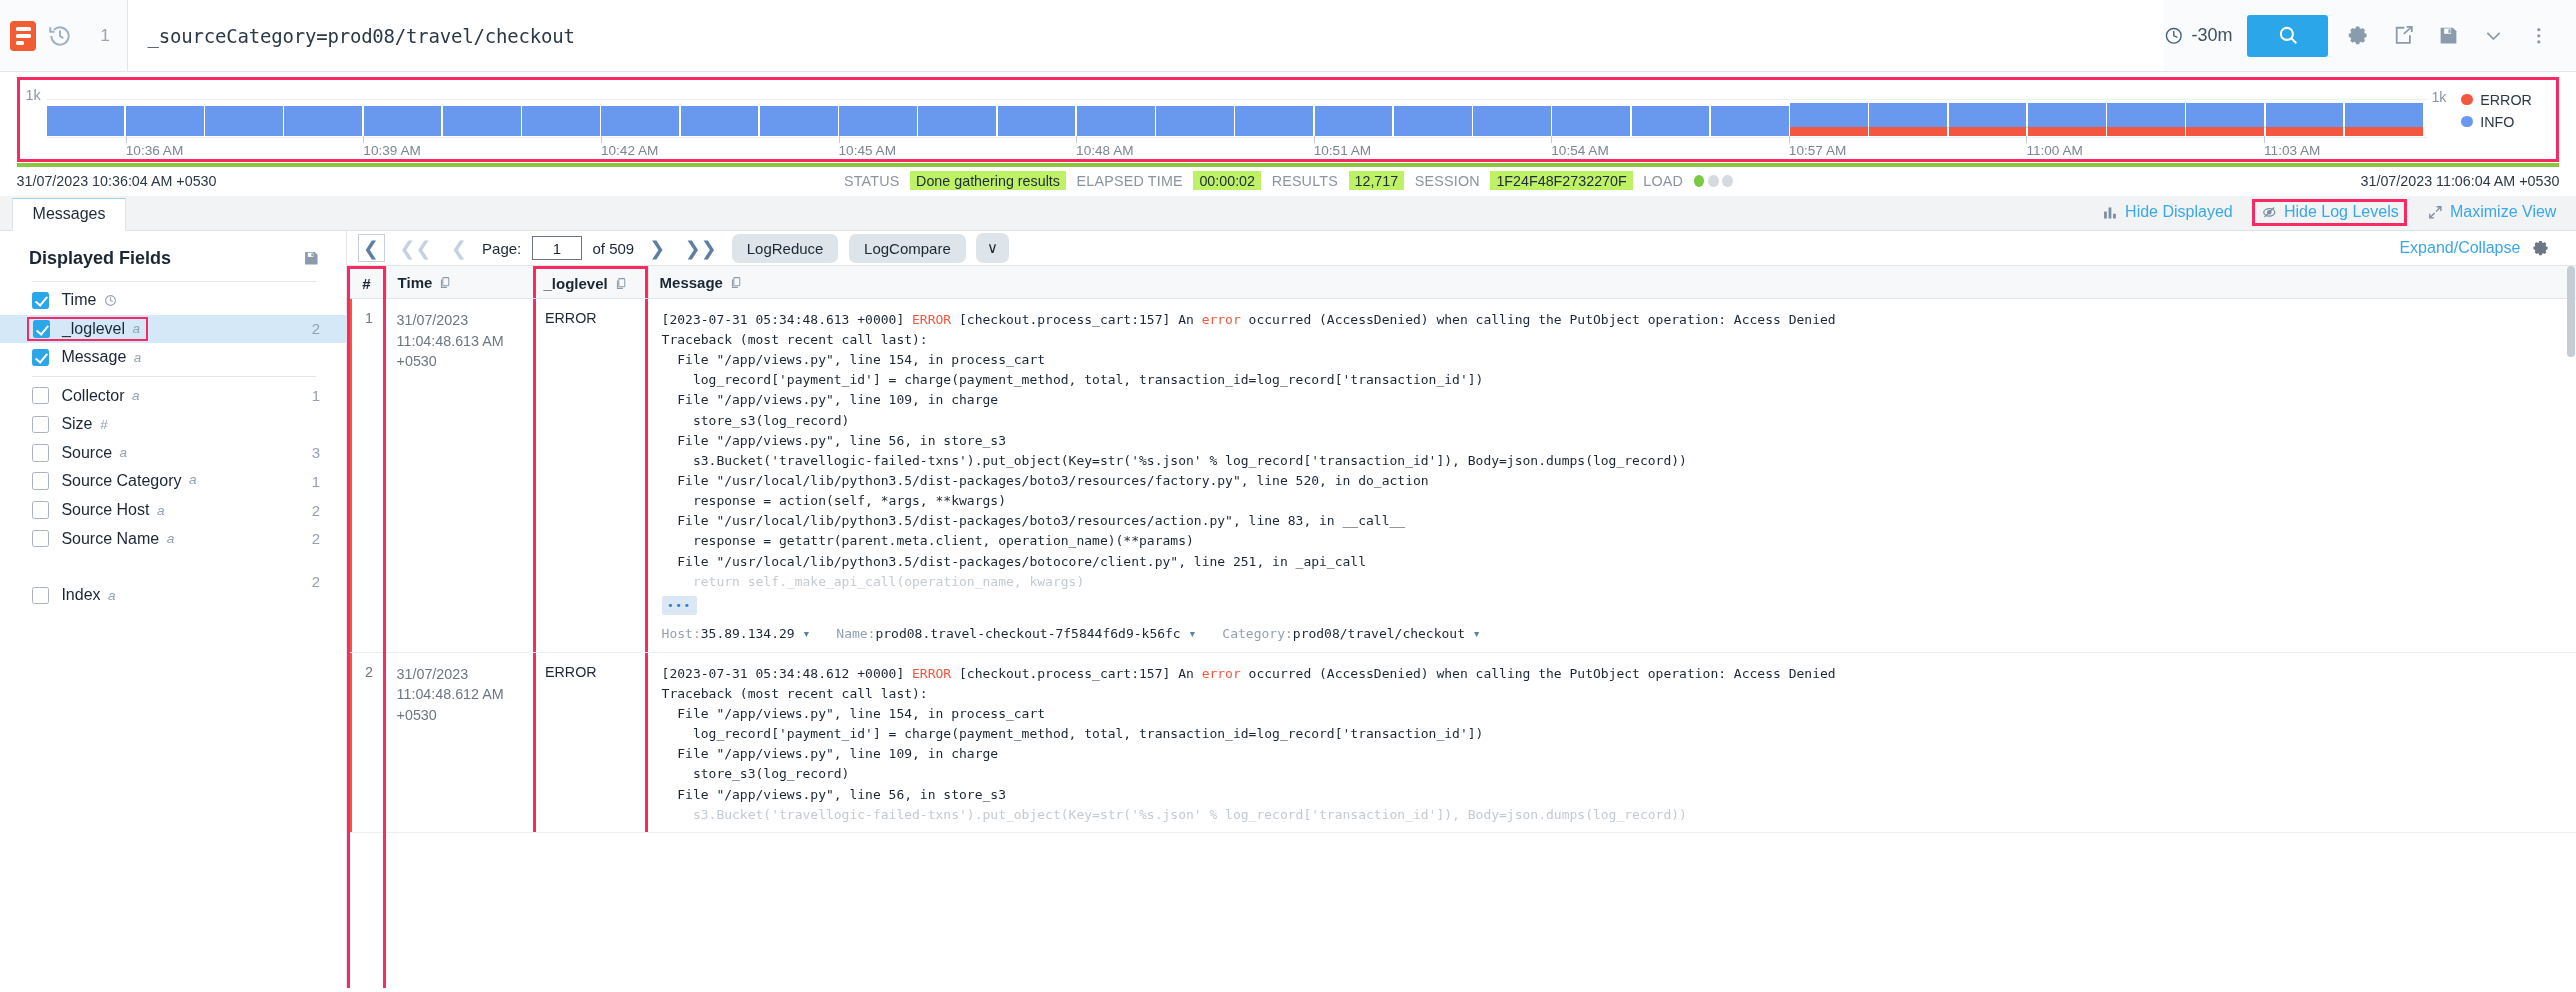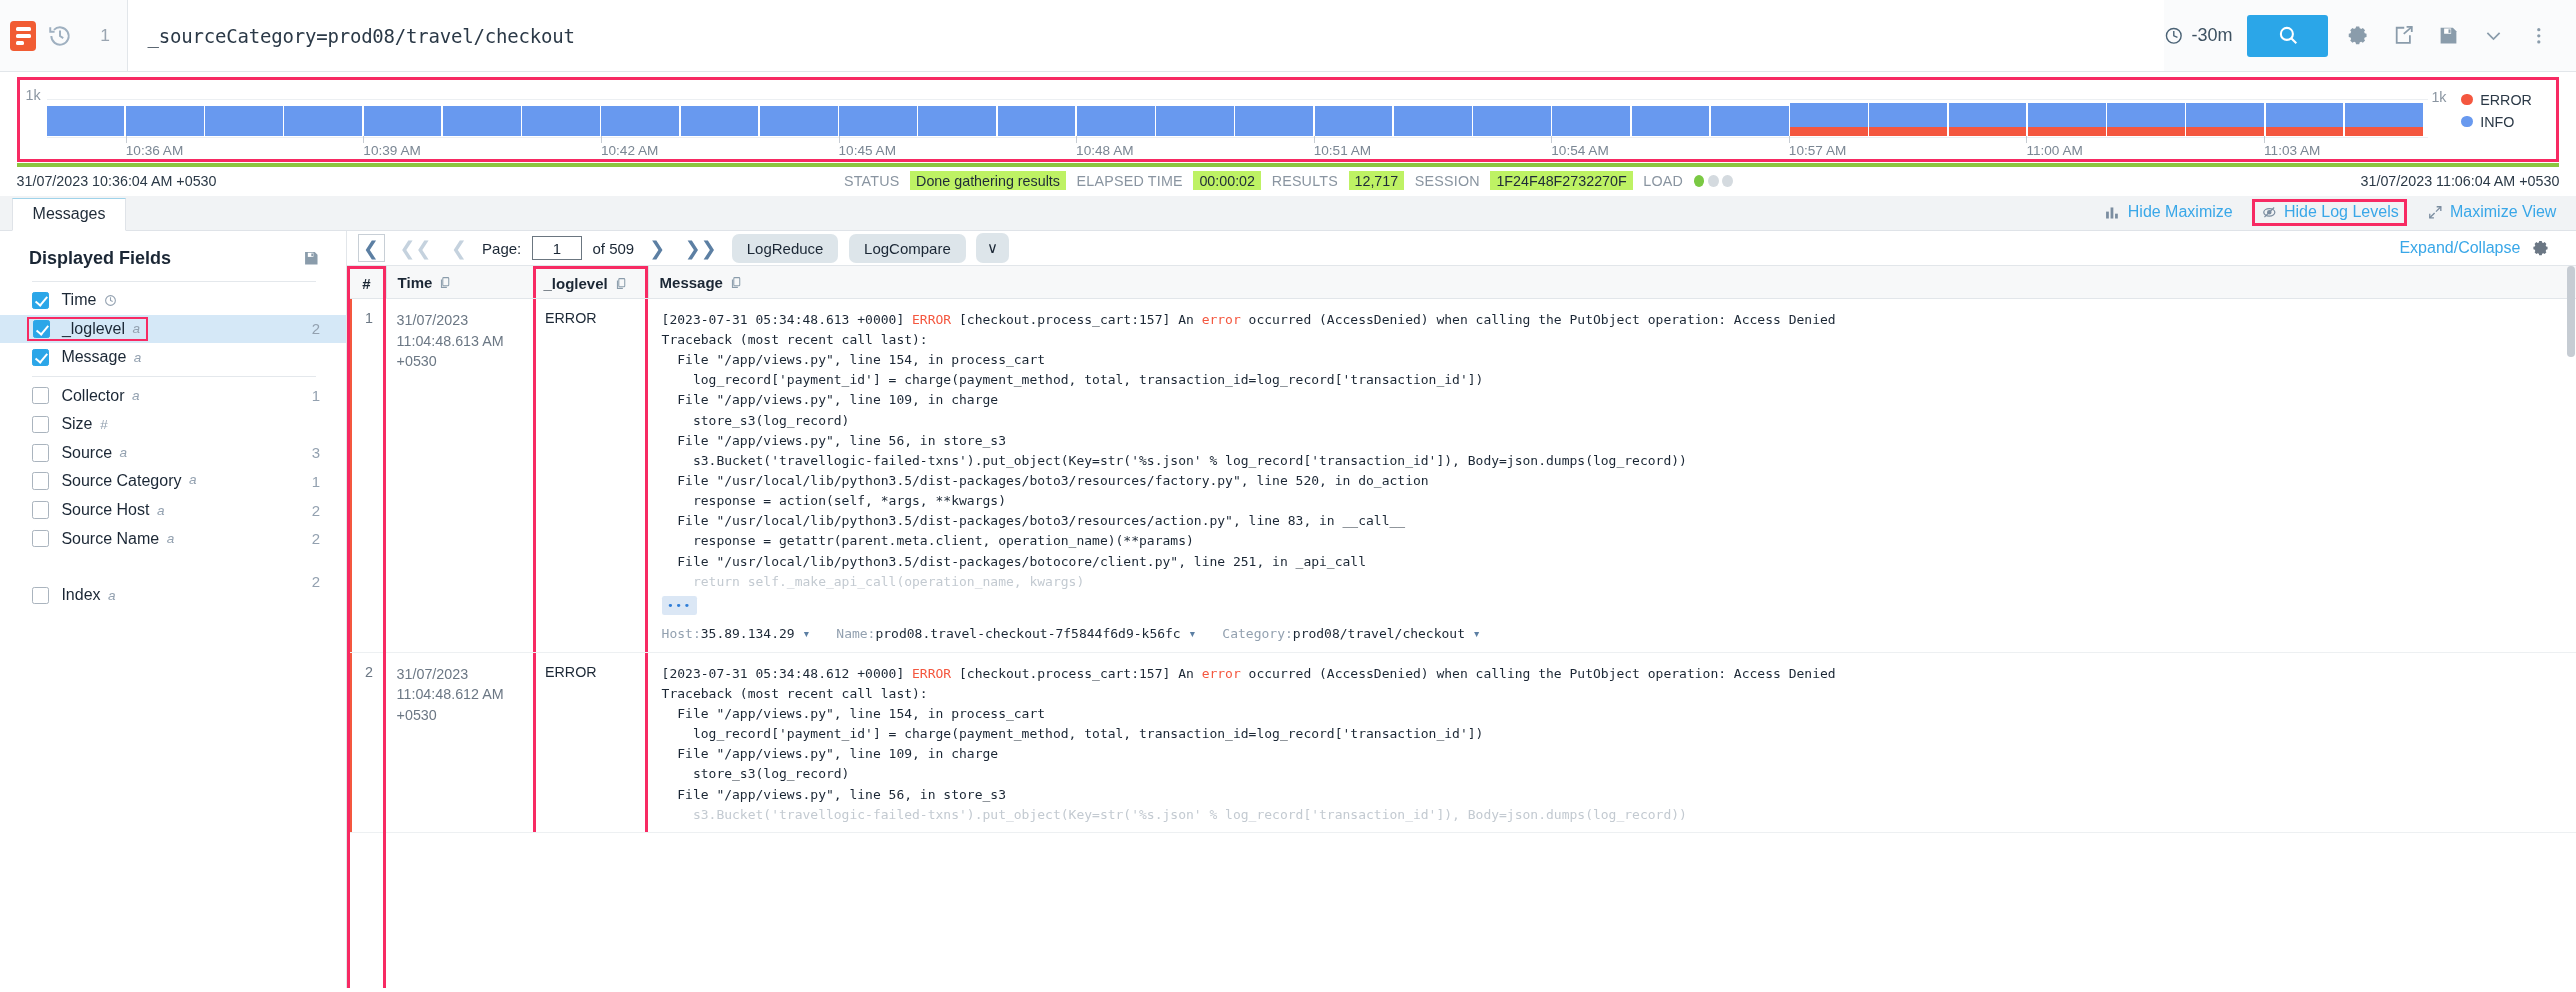--- a/index.html
+++ b/index.html
@@ -417,21 +417,21 @@
 
 <div class="tabbar">
   <div class="tab">Messages</div>
   <div class="tabbar-right">
     <div class="linkbtn">
       <svg width="16.6" height="16.6" viewBox="0 0 24 24" fill="#7b8da0">
         <rect x="3" y="11" width="4" height="10"></rect>
           <rect x="9.5" y="5" width="4" height="16"></rect>
         <rect x="16" y="14" width="4" height="7"></rect>
       </svg>
-      <span>Hide Maximize</span>
+      <span>Hide Displayed</span>
     </div>
     <div class="linkbtn boxed">
       <svg width="16.6" height="16.6" viewBox="0 0 24 24" fill="none" stroke="#7b8da0" stroke-width="1.8">
         <ellipse cx="12" cy="12" rx="8" ry="5.4"></ellipse>
           <circle cx="12" cy="12" r="2.4" fill="#7b8da0"></circle>
         <line x1="5" y1="19" x2="19" y2="5"></line>
       </svg>
       <span>Hide Log Levels</span>
     </div>
     <div class="linkbtn">

